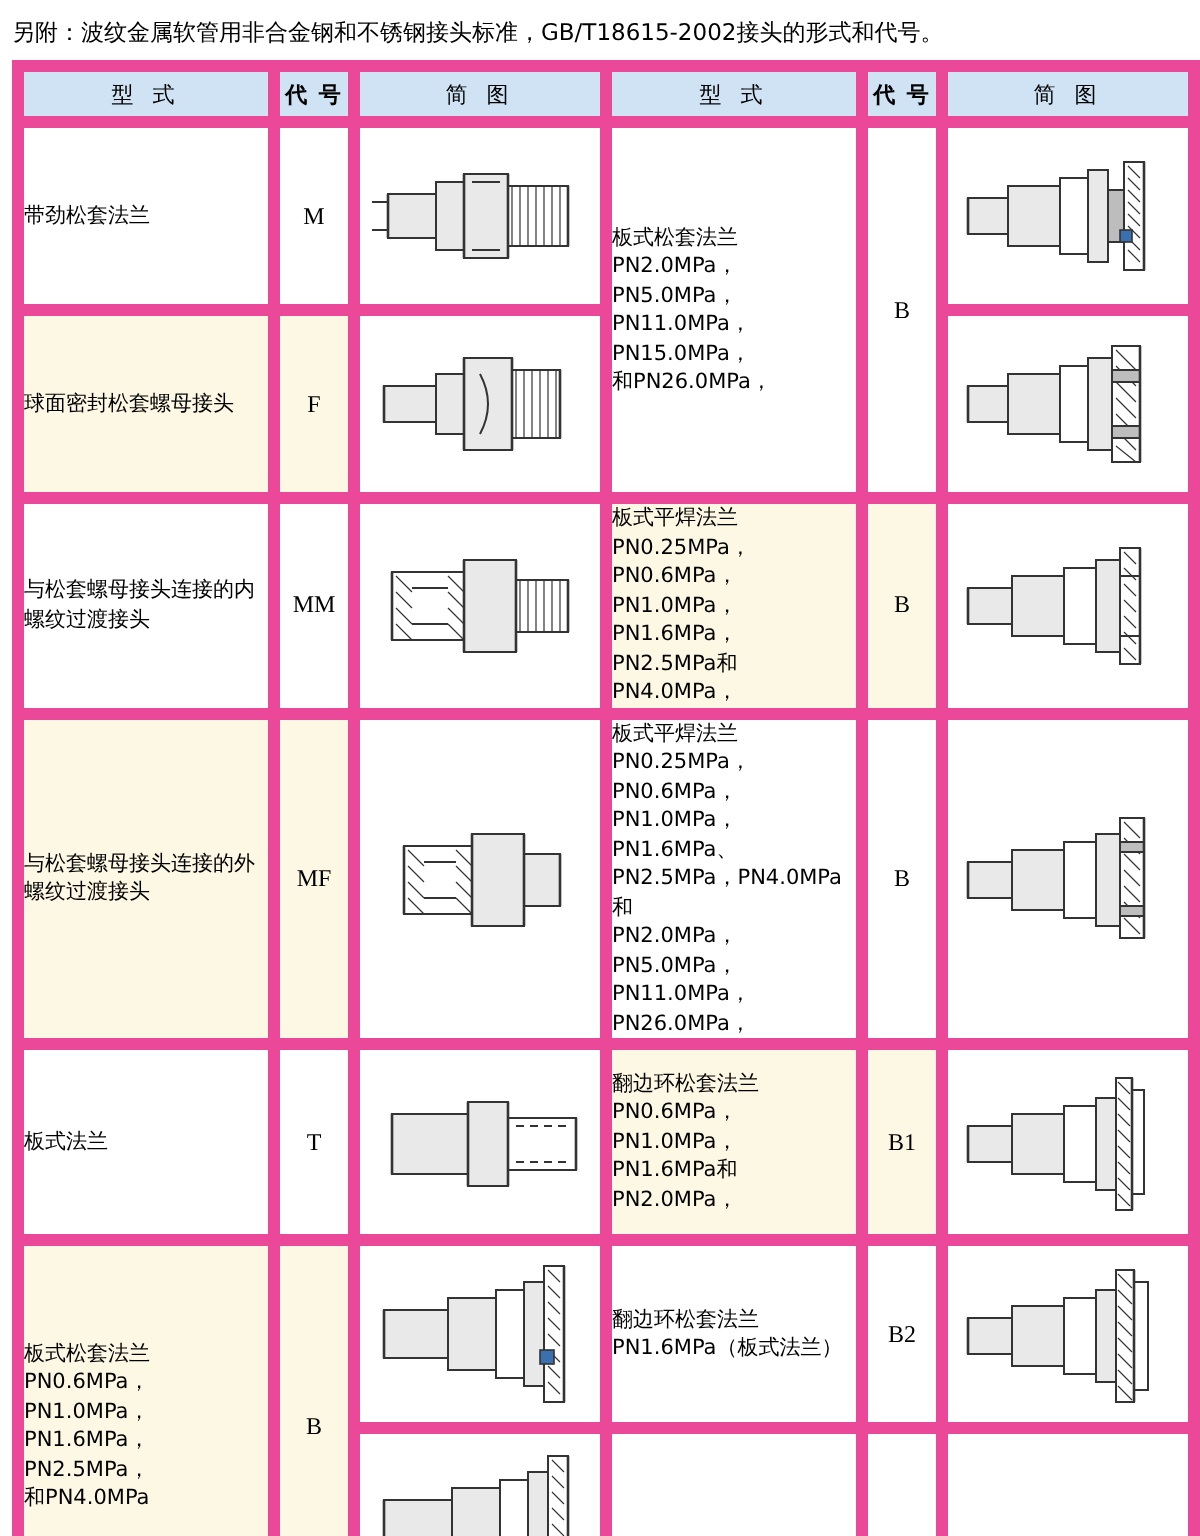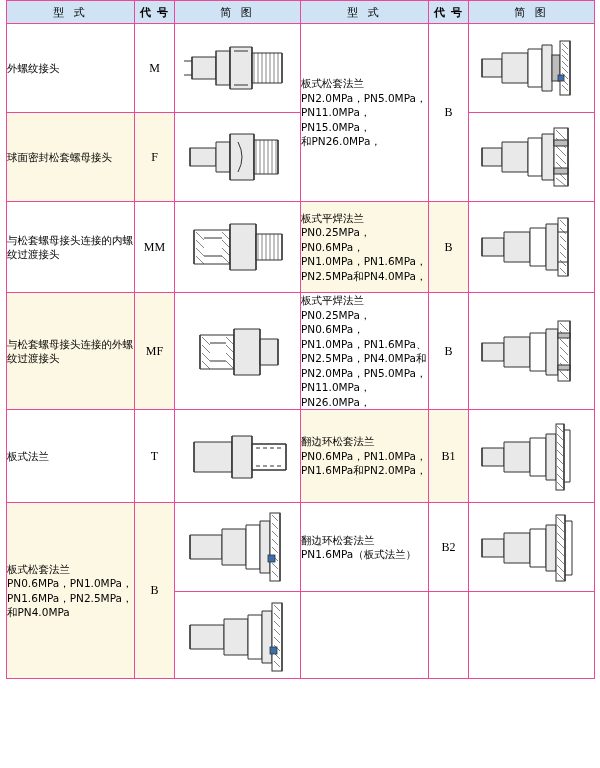--- a/index.html
+++ b/index.html
@@ -29,21 +29,21 @@
     white-space: nowrap;
   }
   table.main {
     border-collapse: collapse;
     table-layout: fixed;
     width: 588px;
     margin: 0 6px;
     border: 1px solid #5b7fa6;
   }
   table.main td, table.main th {
-    border: 1px solid #ec4899;
+    border: 6px solid #ec4899;
     vertical-align: middle;
     padding: 0;
   }
   .hdr {
     background: #cfe3f5;
     text-align: center;
     font-size: 11px;
     height: 22px;
     letter-spacing: 3px;
     color: #000;
@@ -81,20 +81,21 @@
   .fillw { fill: #ffffff; stroke: #333; stroke-width: 1; }
   .filld { fill: #bdbdbd; stroke: #333; stroke-width: 1; }
   .hatch { stroke: #333; stroke-width: 0.6; fill: none; }
   .title-line { white-space: nowrap; }
 </style>
 </head>
 <body>
 
 <div class="page">
 
+  <div class="doc-title title-line">另附：波纹金属软管用非合金钢和不锈钢接头标准，GB/T18615-2002接头的形式和代号。</div>
 
   <table class="main">
     <colgroup>
       <col style="width:128px">
       <col style="width:40px">
       <col style="width:126px">
       <col style="width:128px">
       <col style="width:40px">
       <col style="width:126px">
     </colgroup>
@@ -102,21 +103,21 @@
       <tr>
         <td class="hdr">型    式</td>
         <td class="hdr small">代  号</td>
         <td class="hdr">简    图</td>
         <td class="hdr">型    式</td>
         <td class="hdr small">代  号</td>
         <td class="hdr">简    图</td>
       </tr>
 
       <tr>
-        <td class="cell-text white" style="height:88px">外螺纹接头</td>
+        <td class="cell-text white" style="height:88px">带劲松套法兰</td>
         <td class="code white">M</td>
         <td class="figcell">
           <div class="figwrap">
             <svg width="120" height="74" viewBox="0 0 120 74">
               <rect x="14" y="26" width="24" height="22" class="fillg"></rect>
               <rect x="38" y="20" width="14" height="34" class="fillg"></rect>
               <path d="M52 16 L74 16 L74 58 L52 58 Z" class="fillg"></path>
               <path d="M74 22 L104 22 L104 52 L74 52 Z" class="fillw"></path>
               <g class="hatch">
                 <path d="M76 22 L76 52 M80 22 L80 52 M84 22 L84 52 M88 22 L88 52 M92 22 L92 52 M96 22 L96 52 M100 22 L100 52"></path>

